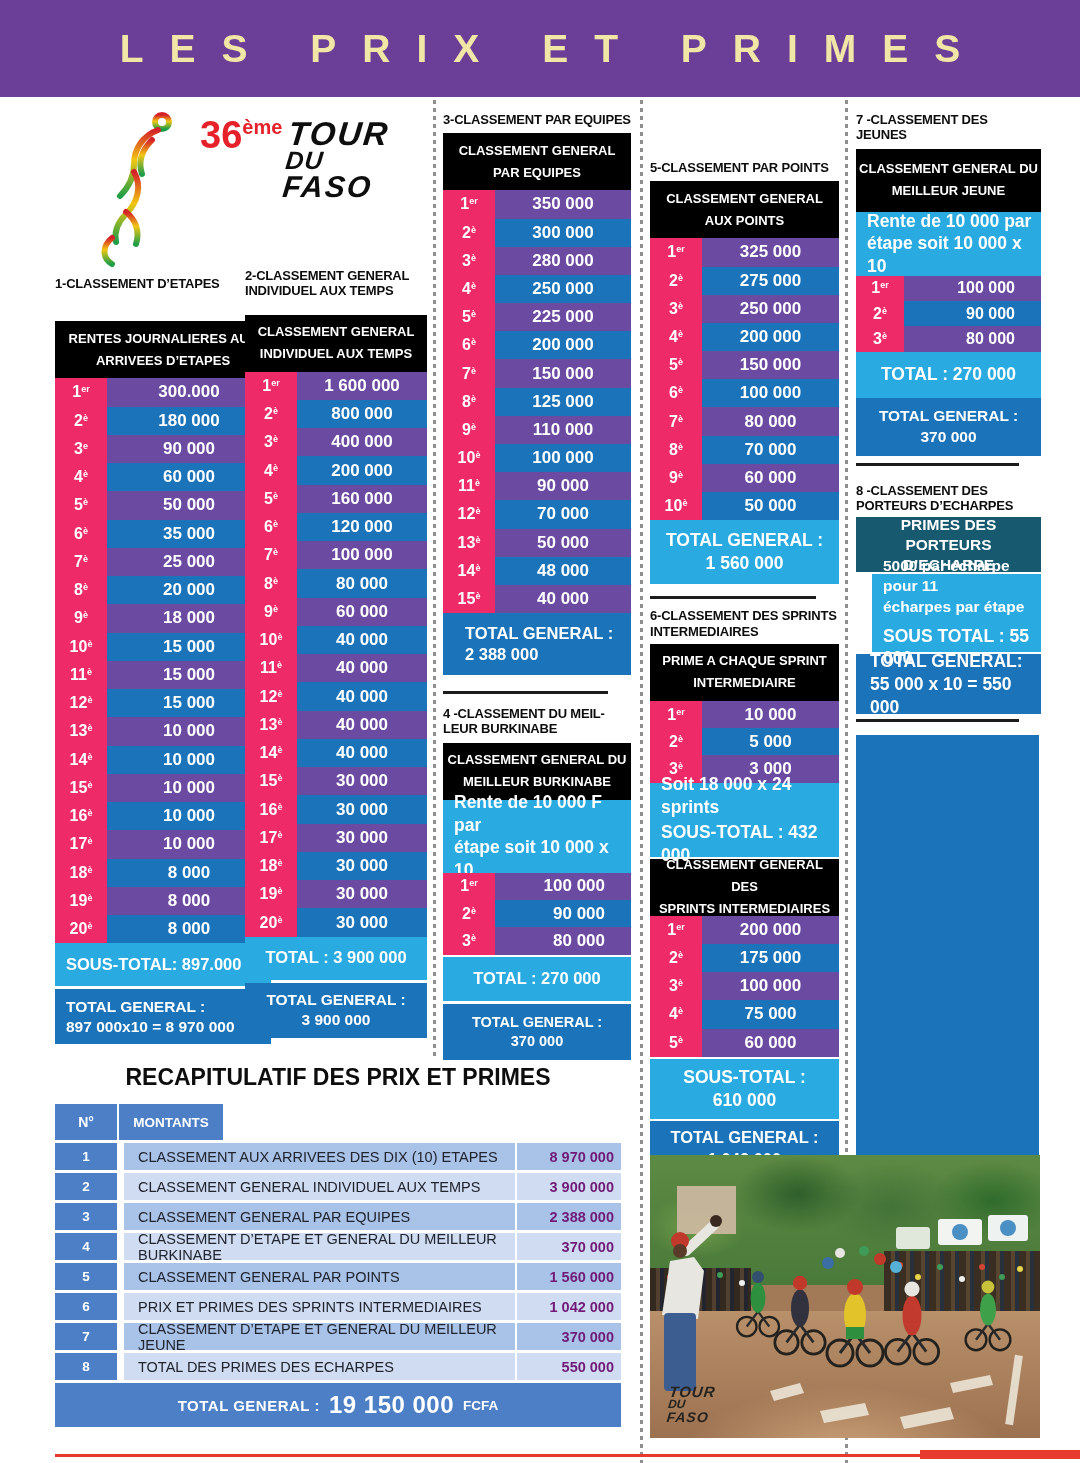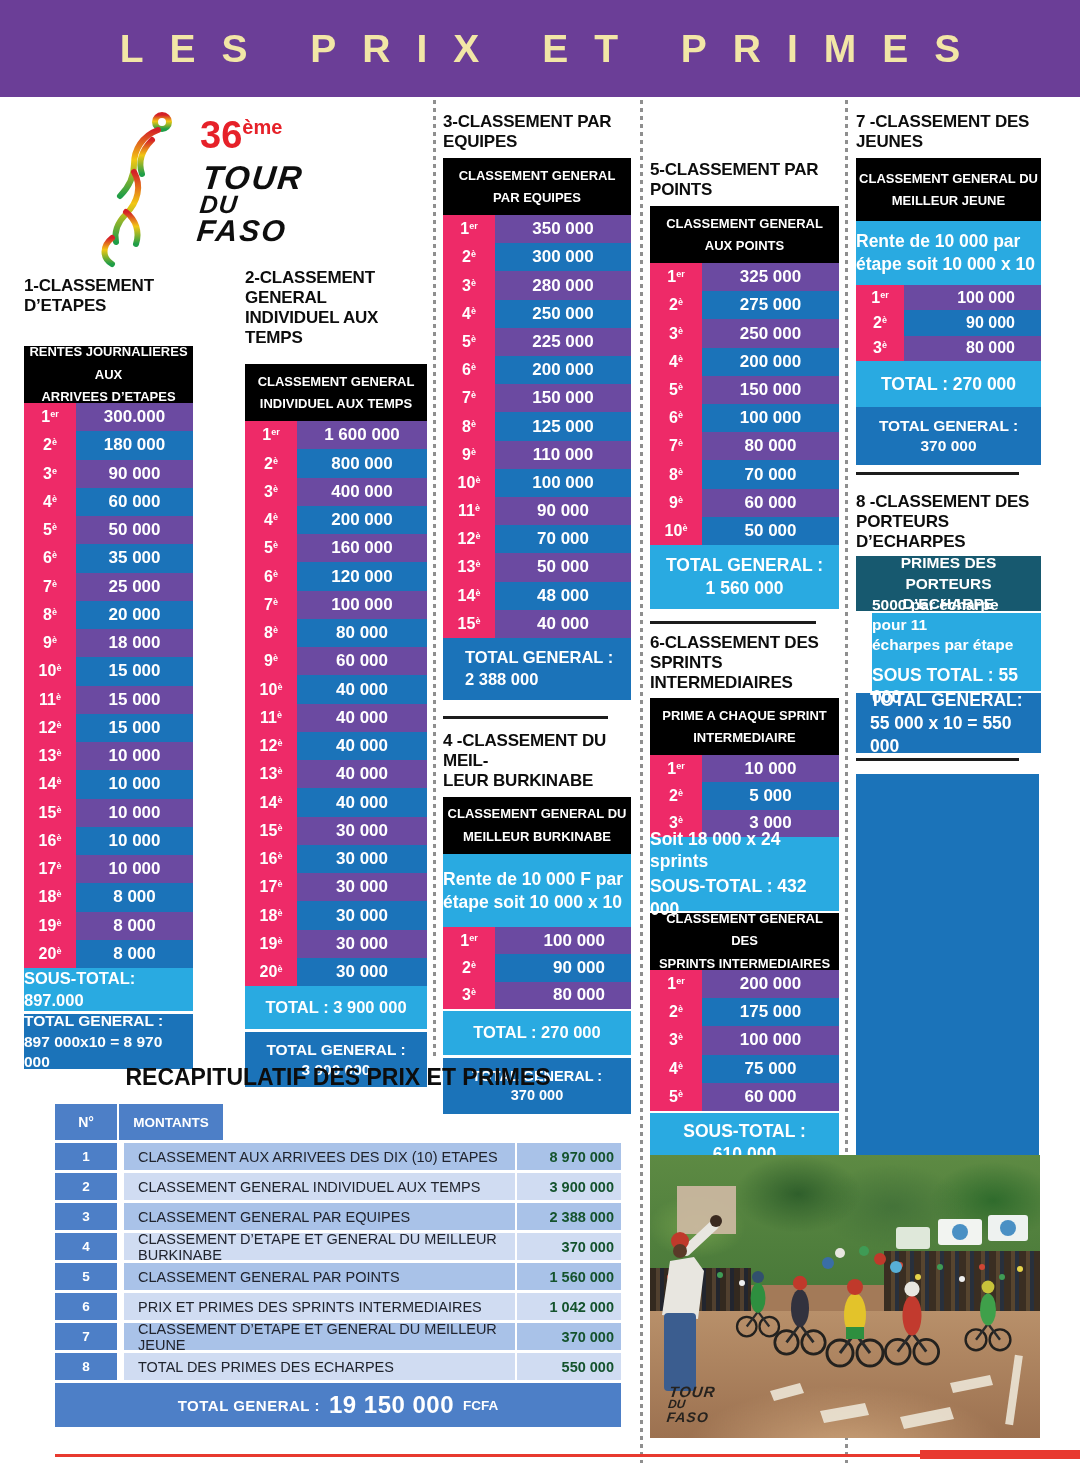--- a/index.html
+++ b/index.html
@@ -13,32 +13,32 @@
   
   .banner{position:absolute;left:0;top:0;width:1080px;height:97px;background:var(--purple);
           display:flex;align-items:center;justify-content:center;}
   .banner-title{color:var(--cream);font-size:39px;font-weight:800;letter-spacing:26px;
                 text-indent:26px;white-space:nowrap;}
   
   .sep{position:absolute;width:3px;background:repeating-linear-gradient(to bottom,#8f8f8f 0 4px,transparent 4px 8px);z-index:1;}
   
   .logo{position:absolute;left:90px;top:110px;width:235px;height:160px;display:flex;}
   .logo svg{flex:0 0 auto;}
-  .logo-txt{margin-left:2px;display:flex;flex-direction:column;}
+  .logo-txt{margin-left:2px;display:flex;flex-direction:row;}
   .edition{color:#e62129;font-weight:800;font-size:38px;line-height:1;margin-top:6px;}
   .edition sup{font-size:20px;}
   .logo-words{margin-top:8px;font-style:italic;font-weight:800;color:#0e0e0e;
               transform:skewX(-6deg);line-height:0.95;}
   .lw1{font-size:33px;letter-spacing:2px;}
   .lw2{font-size:25px;letter-spacing:1px;}
   .lw3{font-size:30px;letter-spacing:2px;}
   
   .col{position:absolute;z-index:0;}
   .pre{white-space:pre-line;}
-  .sec-heading{font-size:17px;font-weight:900;color:#0d0d0d;line-height:1.18;letter-spacing:-0.2px;margin:0;}
+  .sec-heading{font-size:13px;font-weight:900;color:#0d0d0d;line-height:1.18;letter-spacing:-0.2px;margin:0;}
   .tbl{width:100%;}
   .tbl-header{background:#000;color:#fff;font-weight:700;font-size:13px;text-align:center;
               display:flex;align-items:center;justify-content:center;line-height:1.7;
               box-sizing:border-box;padding:4px 2px;}
   .trows{display:block;}
   .trow{display:flex;}
   .rank{width:52px;flex:0 0 52px;background:var(--pink);color:#fff;font-weight:700;font-size:16px;
         display:flex;align-items:center;justify-content:center;}
   .rank sup{font-size:9px;margin-top:-6px;}
   .val{flex:1;color:#fff;font-weight:700;font-size:17px;display:flex;align-items:center;justify-content:center;}
@@ -46,40 +46,40 @@
   .trow:nth-child(even) .val{background:var(--rowB);}
   .r28 .trow{height:28.25px;}
   .r282 .trow{height:28.2px;}
   .r27 .trow{height:27.3px;}
   .r25 .trow{height:25.3px;}
   .valr .val{justify-content:flex-end;padding-right:26px;}
   .box{color:#fff;font-weight:800;display:flex;flex-direction:column;justify-content:center;
        box-sizing:border-box;line-height:1.3;}
   .lbbox{background:var(--lb);}
   .dbbox{background:var(--rowB);}
-  .al{align-items:flex-start;text-align:left;padding-right:4px;}
+  .al{align-items:flex-start;text-align:left;padding-left:11px;padding-right:4px;}
   .ac{align-items:center;text-align:center;padding-left:4px;padding-right:4px;}
   .divider{background:#1c1c1c;height:3px;width:88%;}
   .f14{font-size:14.5px;} .f15{font-size:15.5px;} .f16{font-size:16.5px;} .f17{font-size:17.5px;}
   
   .recap{position:absolute;left:55px;top:1064px;width:566px;z-index:0;}
   .recap-title{text-align:center;font-size:23px;font-weight:800;color:#0d0d0d;margin:0 0 13px 0;}
   .rc-head{display:flex;height:36px;}
   .rc-head .hn{width:62px;background:var(--recB);color:#fff;font-weight:700;font-size:14px;
                display:flex;align-items:center;justify-content:center;}
   .rc-head .hr{flex:1;background:var(--recB);color:#fff;font-weight:700;font-size:16px;
                display:flex;align-items:center;justify-content:center;letter-spacing:13px;text-indent:13px;}
   .rc-head .hm{width:104px;background:var(--recB);color:#fff;font-weight:700;font-size:13.5px;
                display:flex;align-items:center;justify-content:center;margin-left:2px;}
   .rc-row{display:flex;height:27px;margin-top:3px;}
   .rc-n{width:62px;flex:0 0 62px;background:var(--recB);color:#fff;font-weight:700;font-size:13.5px;
         display:flex;align-items:center;justify-content:center;margin-right:7px;}
   .rc-label{flex:1;display:flex;align-items:center;padding-left:14px;font-size:14.5px;color:#20242e;}
   .rc-amount{width:97px;flex:0 0 97px;display:flex;align-items:center;justify-content:flex-end;
-             padding-right:7px;font-size:14.5px;font-weight:700;color:#14532d;margin-left:2px;}
+             padding-right:7px;font-size:14.5px;font-weight:700;color:#701a75;margin-left:2px;}
   .rc-row:nth-child(odd) .rc-label,.rc-row:nth-child(odd) .rc-amount{background:var(--recA);}
   .rc-row:nth-child(even) .rc-label,.rc-row:nth-child(even) .rc-amount{background:var(--recC);}
   .rc-foot{margin-top:3px;height:44px;background:var(--recB);color:#fff;display:flex;
            align-items:center;justify-content:center;gap:9px;}
   .rc-foot .fl{font-size:15px;font-weight:700;letter-spacing:0.5px;}
   .rc-foot .fa{font-size:24px;font-weight:800;letter-spacing:0.5px;}
   .rc-foot .fc{font-size:13.5px;font-weight:700;}
   
   .photo{position:absolute;left:650px;top:1155px;width:390px;height:283px;overflow:hidden;z-index:2;background:#a37a58;}
   .ph-top{position:absolute;left:0;top:0;right:0;height:46%;
@@ -142,21 +142,21 @@
     <div class="logo-txt">
       <div class="edition"><span>36</span><sup>ème</sup></div>
       <div class="logo-words">
         <div class="lw1">TOUR</div>
         <div class="lw2">DU</div>
         <div class="lw3">FASO</div>
       </div>
     </div>
   </div>
 
-  <div class="col" style="left:24px;top:276px;width:169px;">
+  <div class="col" style="left:55px;top:276px;width:216px;">
     <h2 class="sec-heading pre">1-CLASSEMENT D’ETAPES</h2>
     <div class="tbl" style="margin-top:30px;">
       <div class="tbl-header pre" style="height:57px;">RENTES JOURNALIERES AUX
 ARRIVEES D’ETAPES</div>
       <div class="trows r28">
 
       <div class="trow">
           <div class="rank">
               <span>1</span>
               <sup>er</sup>

